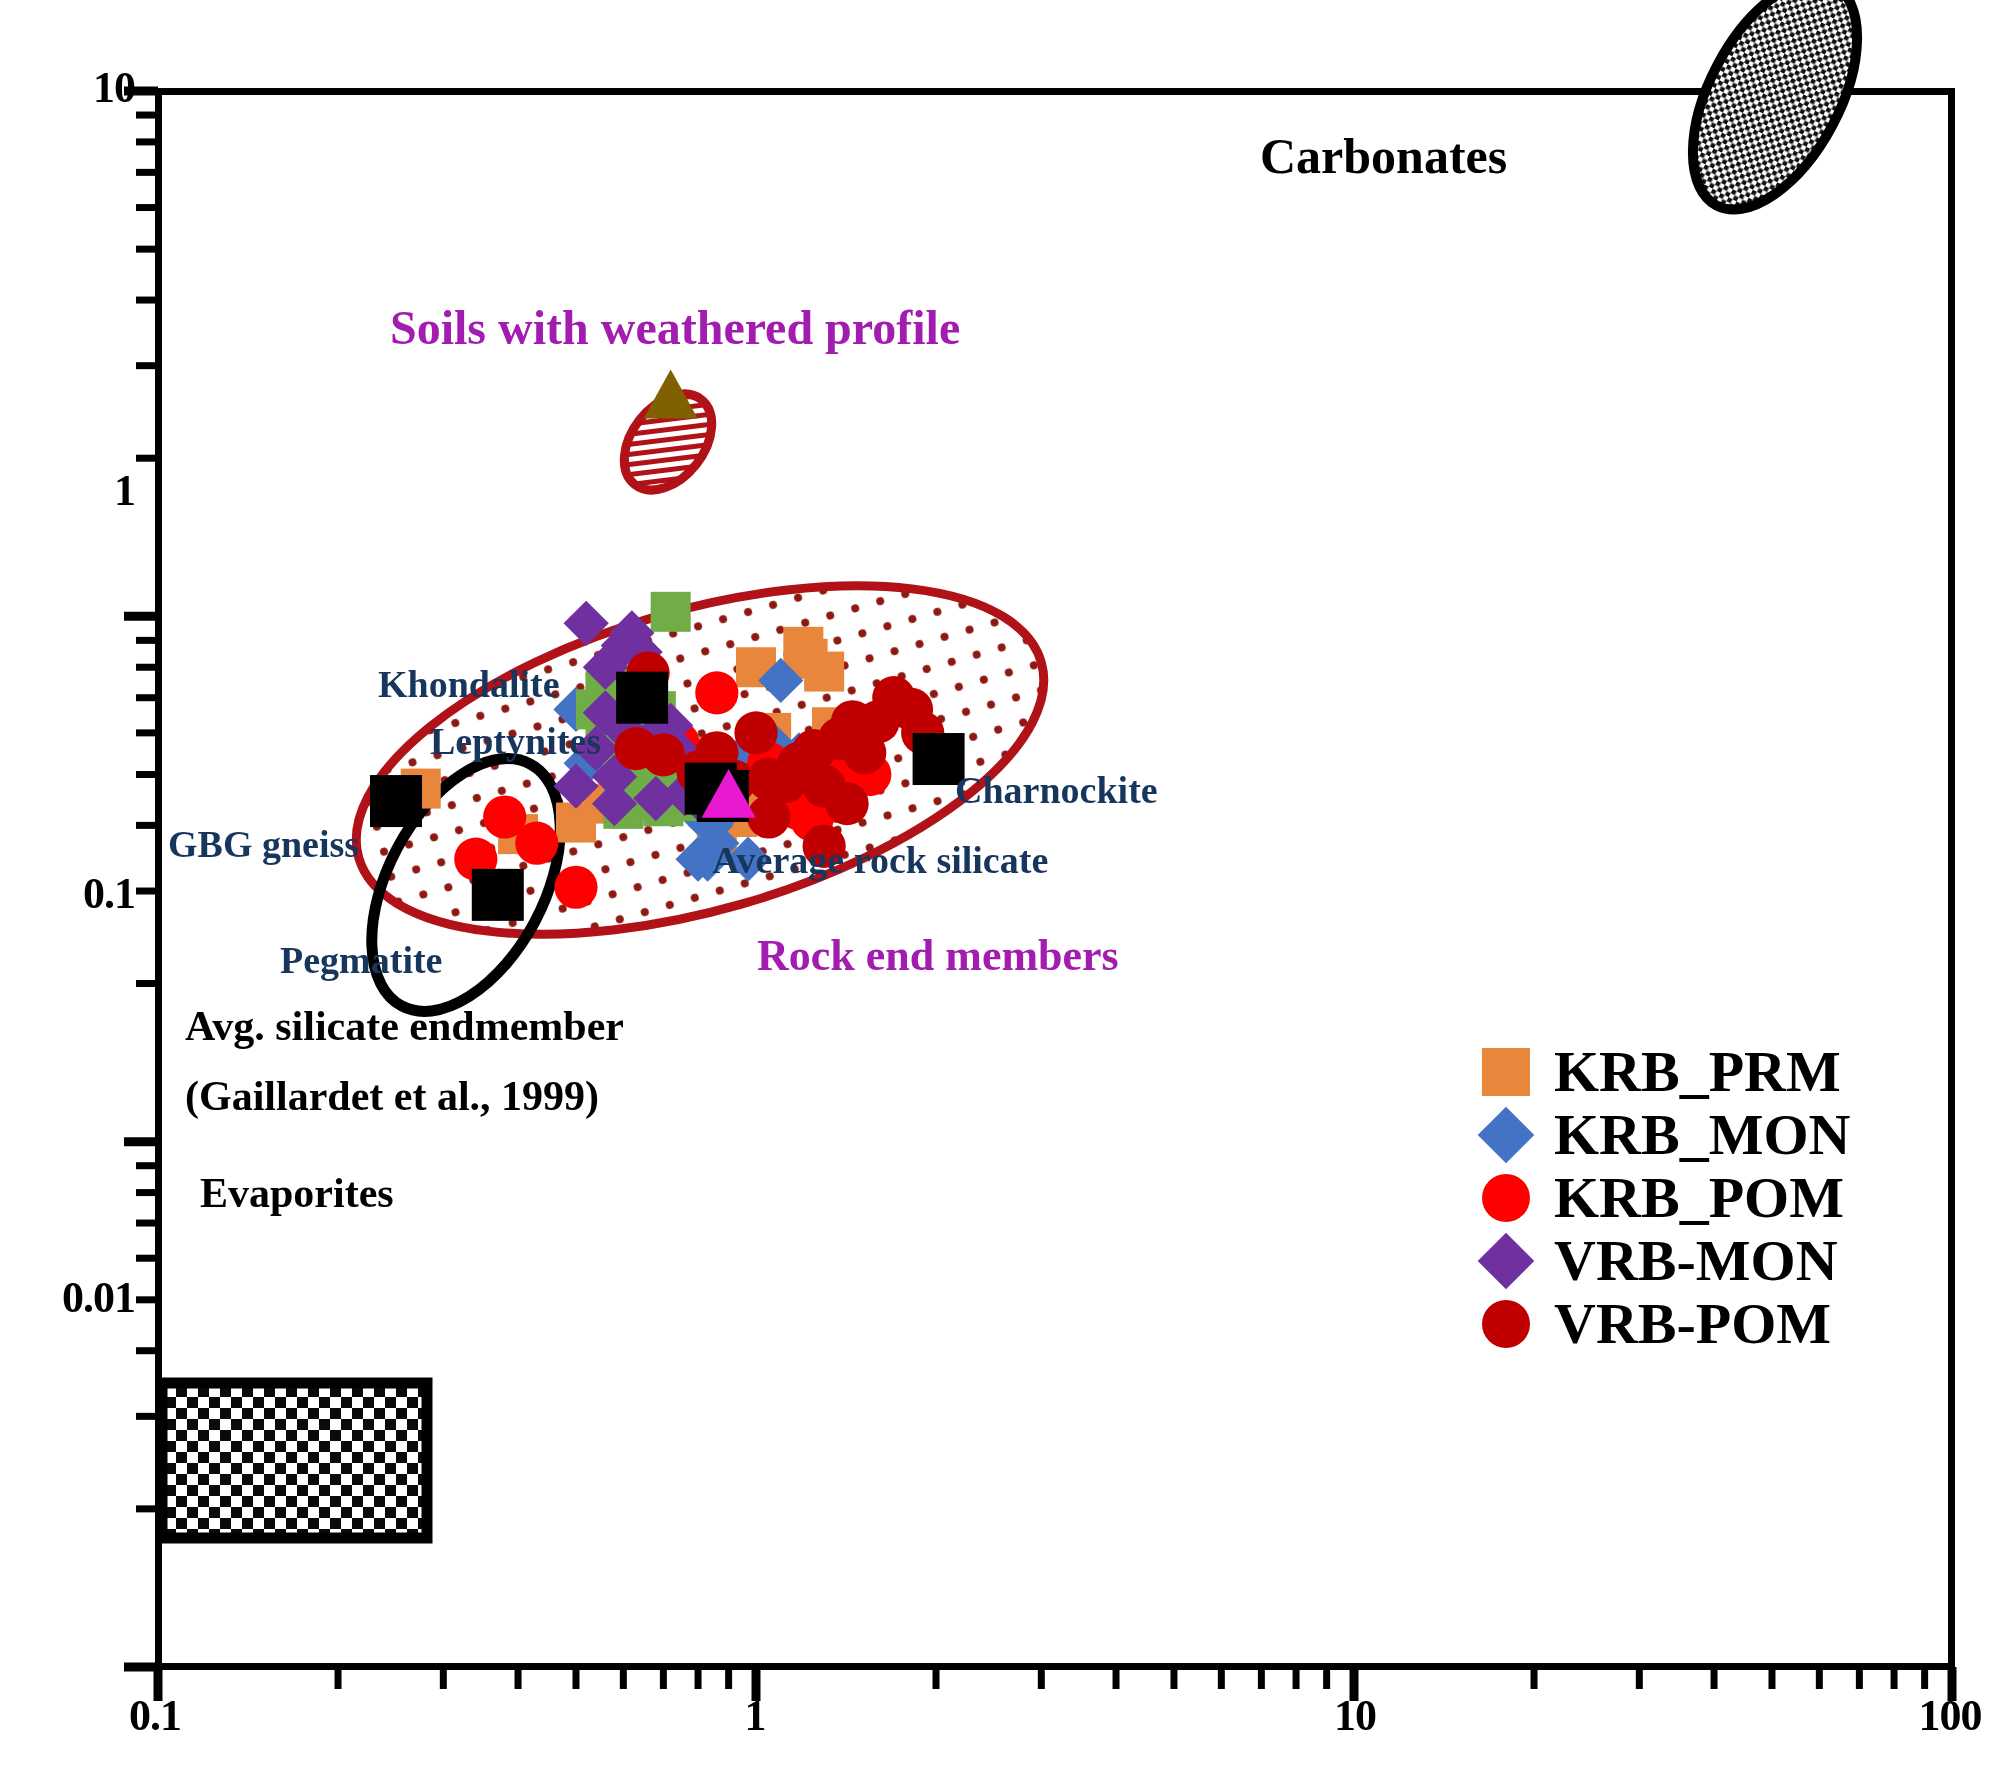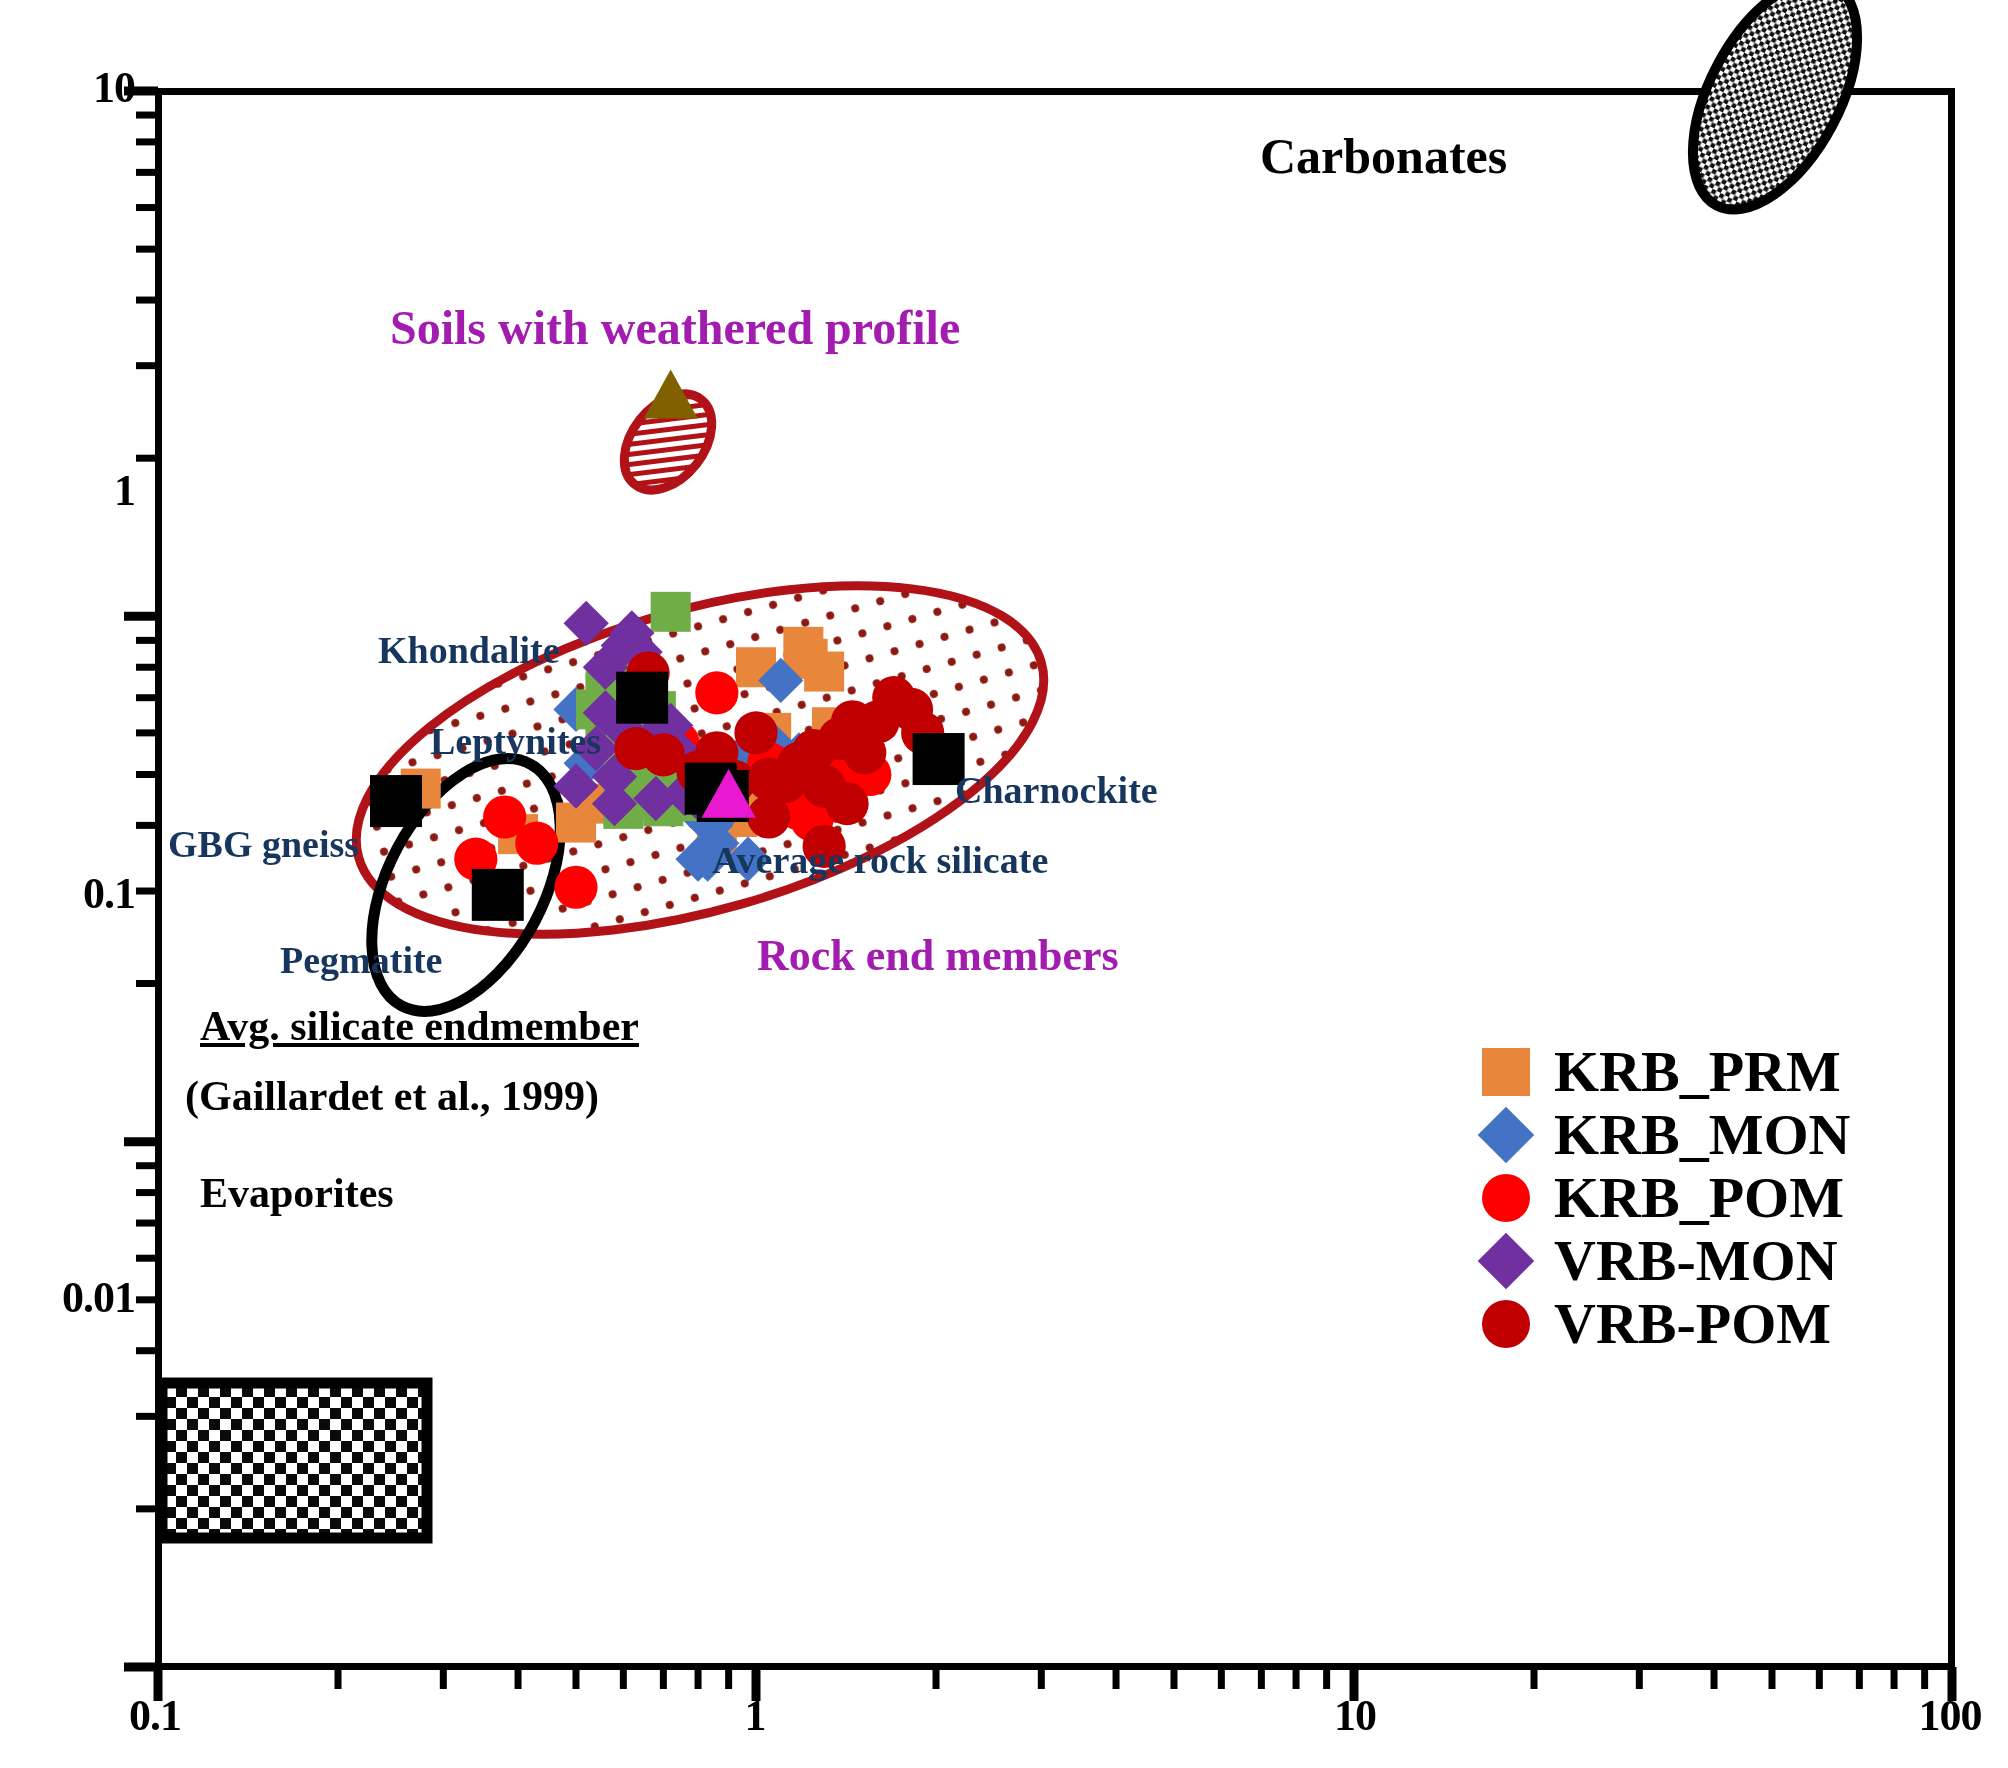--- a/index.html
+++ b/index.html
@@ -286,28 +286,28 @@
   <div class="ylab" style="left:0;width:135px;top:868px;">0.1</div>
   <div class="ylab" style="left:0;width:135px;top:1272px;">0.01</div>
 
   <div class="xlab" style="left:75px;width:160px;top:1690px;">0.1</div>
   <div class="xlab" style="left:675px;width:160px;top:1690px;">1</div>
   <div class="xlab" style="left:1275px;width:160px;top:1690px;">10</div>
   <div class="xlab" style="left:1870px;width:160px;top:1690px;">100</div>
 
   <div class="ann ann-black" style="left:1260px;top:128px;font-size:50px;">Carbonates</div>
   <div class="ann ann-red" style="left:390px;top:300px;font-size:48px;">Soils with weathered profile</div>
-  <div class="ann ann-blue" style="left:378px;top:628px;">Khondalite</div>
+  <div class="ann ann-blue" style="left:378px;top:662px;">Khondalite</div>
   <div class="ann ann-blue" style="left:430px;top:719px;">Leptynites</div>
   <div class="ann ann-blue" style="left:168px;top:822px;">GBG gneiss</div>
   <div class="ann ann-blue" style="left:955px;top:768px;">Charnockite</div>
   <div class="ann ann-blue" style="left:712px;top:838px;">Average rock silicate</div>
   <div class="ann ann-blue" style="left:280px;top:938px;">Pegmatite</div>
   <div class="ann ann-red" style="left:757px;top:930px;font-size:44px;">Rock end members</div>
-  <div class="ann ann-black" style="left:200px;top:1003px;text-decoration:underline;">Avg. silicate endmember</div>
+  <div class="ann ann-black" style="left:185px;top:1003px;">Avg. silicate endmember</div>
   <div class="ann ann-black" style="left:185px;top:1073px;">(Gaillardet et al., 1999)</div>
   <div class="ann ann-black" style="left:200px;top:1170px;">Evaporites</div>
 
   <div class="legend">
     <div class="legrow">
       <span class="legsym">
           <span class="sq" style="background:#E8873C"></span>
         </span>
       <span class="legtxt">KRB_PRM</span>
     </div>

